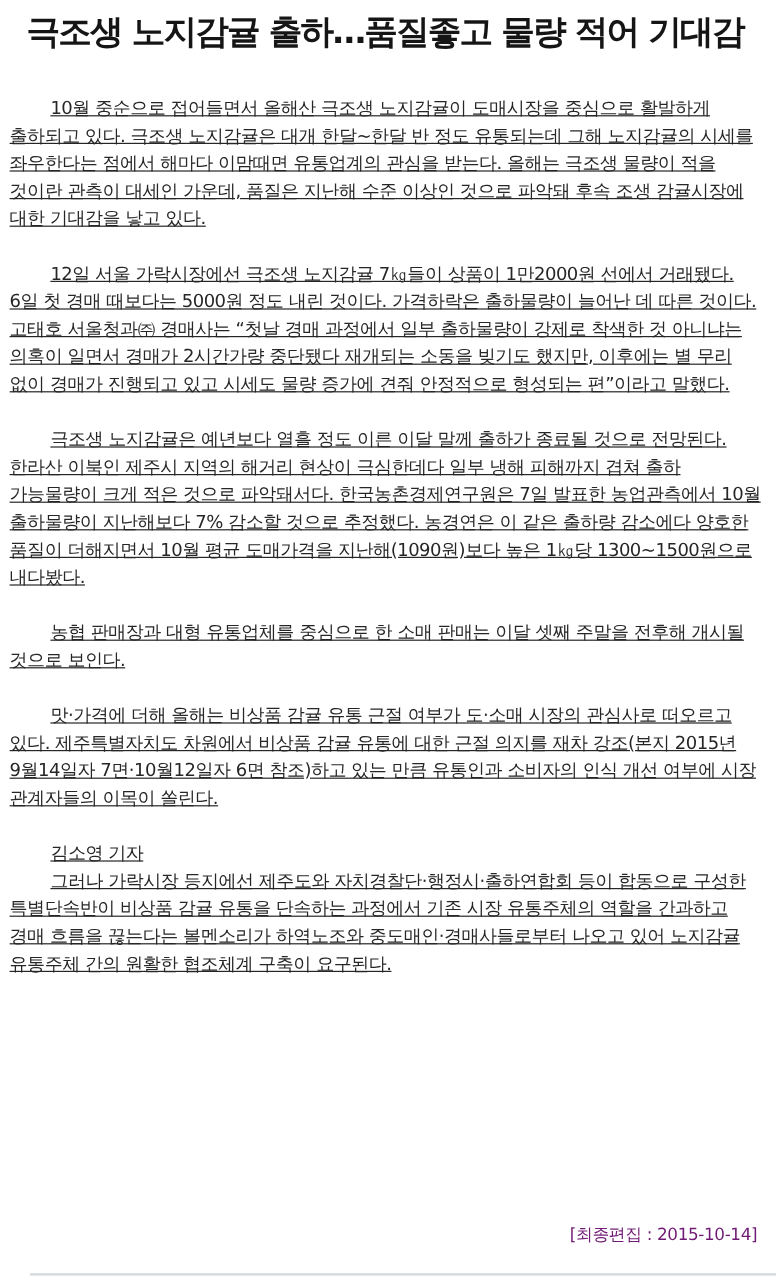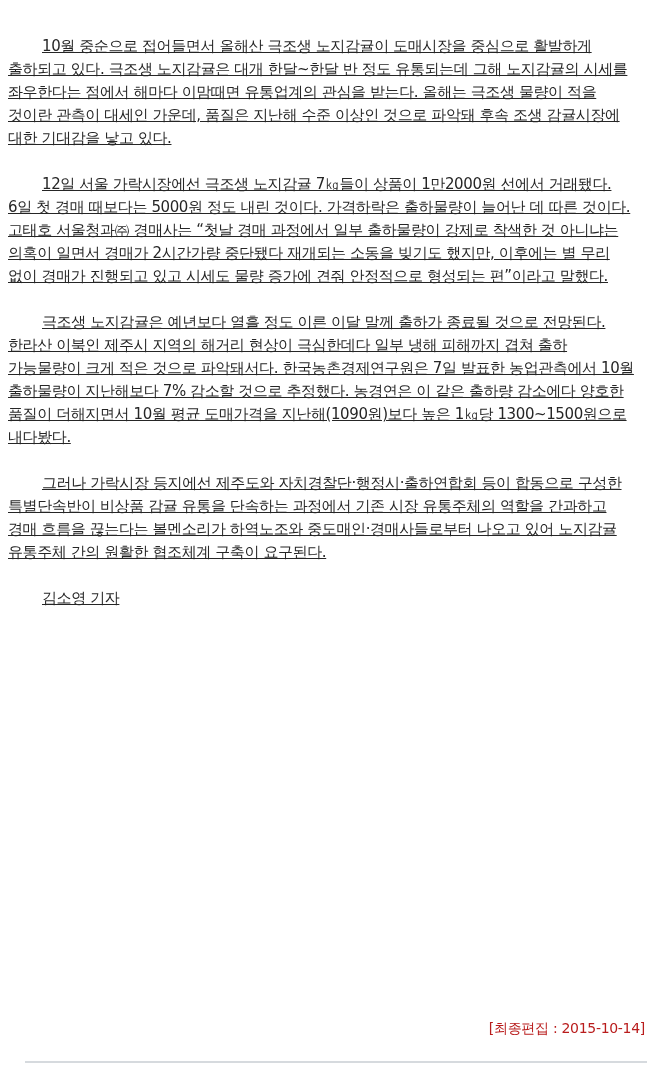--- a/index.html
+++ b/index.html
@@ -47,47 +47,50 @@
     text-indent: 34px;
     word-break: keep-all;
     overflow-wrap: break-word;
     text-decoration: underline;
   }
   .reporter {
     margin-bottom: 0;
   }
   .footer-stamp {
     position: absolute;
-    right: 2px;
+    right: 16px;
     bottom: 16px;
     font-size: 14px;
-    color: #b91c1c;
+    color: #701a75;
     letter-spacing: -0.3px;
   }
   .bottom-divider {
     position: absolute;
     left: 25px;
     right: 0;
     bottom: 5px;
     height: 0;
     border-top: 2px solid #d6dade;
   }
 </style>
 </head>
 <body>
 
 <div class="page">
 
+  <h1 class="article-title">극조생 노지감귤 출하…품질좋고 물량 적어 기대감</h1>
 
 
   <div class="article-body">
     <p class="para">10월 중순으로 접어들면서 올해산 극조생 노지감귤이 도매시장을 중심으로 활발하게 출하되고 있다. 극조생 노지감귤은 대개 한달~한달 반 정도 유통되는데 그해 노지감귤의 시세를 좌우한다는 점에서 해마다 이맘때면 유통업계의 관심을 받는다. 올해는 극조생 물량이 적을 것이란 관측이 대세인 가운데, 품질은 지난해 수준 이상인 것으로 파악돼 후속 조생 감귤시장에 대한 기대감을 낳고 있다.</p>
     <p class="para">12일 서울 가락시장에선 극조생 노지감귤 7㎏들이 상품이 1만2000원 선에서 거래됐다. 6일 첫 경매 때보다는 5000원 정도 내린 것이다. 가격하락은 출하물량이 늘어난 데 따른 것이다. 고태호 서울청과㈜ 경매사는 “첫날 경매 과정에서 일부 출하물량이 강제로 착색한 것 아니냐는 의혹이 일면서 경매가 2시간가량 중단됐다 재개되는 소동을 빚기도 했지만, 이후에는 별 무리 없이 경매가 진행되고 있고 시세도 물량 증가에 견줘 안정적으로 형성되는 편”이라고 말했다.</p>
     <p class="para">극조생 노지감귤은 예년보다 열흘 정도 이른 이달 말께 출하가 종료될 것으로 전망된다. 한라산 이북인 제주시 지역의 해거리 현상이 극심한데다 일부 냉해 피해까지 겹쳐 출하 가능물량이 크게 적은 것으로 파악돼서다. 한국농촌경제연구원은 7일 발표한 농업관측에서 10월 출하물량이 지난해보다 7% 감소할 것으로 추정했다. 농경연은 이 같은 출하량 감소에다 양호한 품질이 더해지면서 10월 평균 도매가격을 지난해(1090원)보다 높은 1㎏당 1300~1500원으로 내다봤다.</p>
+    <p class="para">농협 판매장과 대형 유통업체를 중심으로 한 소매 판매는 이달 셋째 주말을 전후해 개시될 것으로 보인다.</p>
+    <p class="para">맛·가격에 더해 올해는 비상품 감귤 유통 근절 여부가 도·소매 시장의 관심사로 떠오르고 있다. 제주특별자치도 차원에서 비상품 감귤 유통에 대한 근절 의지를 재차 강조(본지 2015년 9월14일자 7면·10월12일자 6면 참조)하고 있는 만큼 유통인과 소비자의 인식 개선 여부에 시장 관계자들의 이목이 쏠린다.</p>
+    <p class="para reporter">김소영 기자</p>
     <p class="para">그러나 가락시장 등지에선 제주도와 자치경찰단·행정시·출하연합회 등이 합동으로 구성한 특별단속반이 비상품 감귤 유통을 단속하는 과정에서 기존 시장 유통주체의 역할을 간과하고 경매 흐름을 끊는다는 볼멘소리가 하역노조와 중도매인·경매사들로부터 나오고 있어 노지감귤 유통주체 간의 원활한 협조체계 구축이 요구된다.</p>
-    <p class="para reporter">김소영 기자</p>
   </div>
 
   <p class="footer-stamp">[최종편집 : 2015-10-14]</p>
 
   <div class="bottom-divider"></div>
 
 </div>
 
 </body></html>

